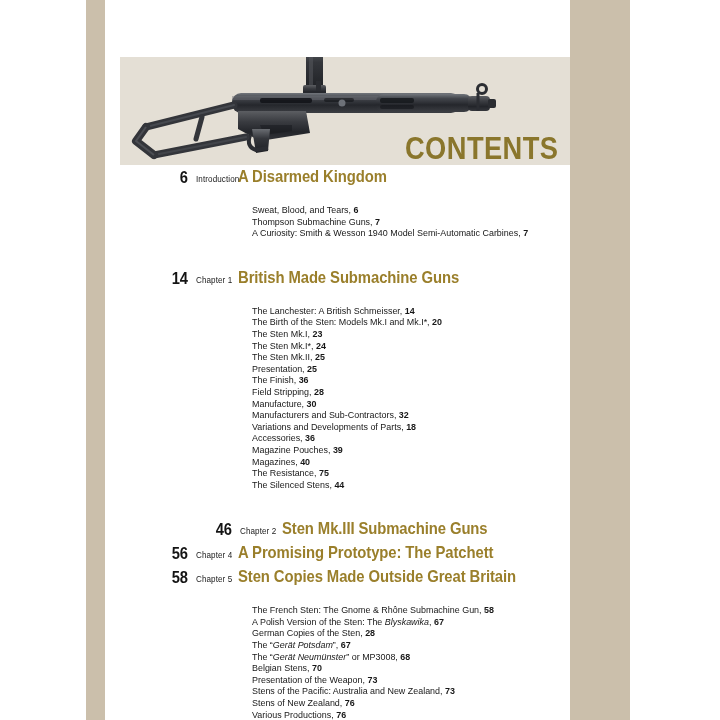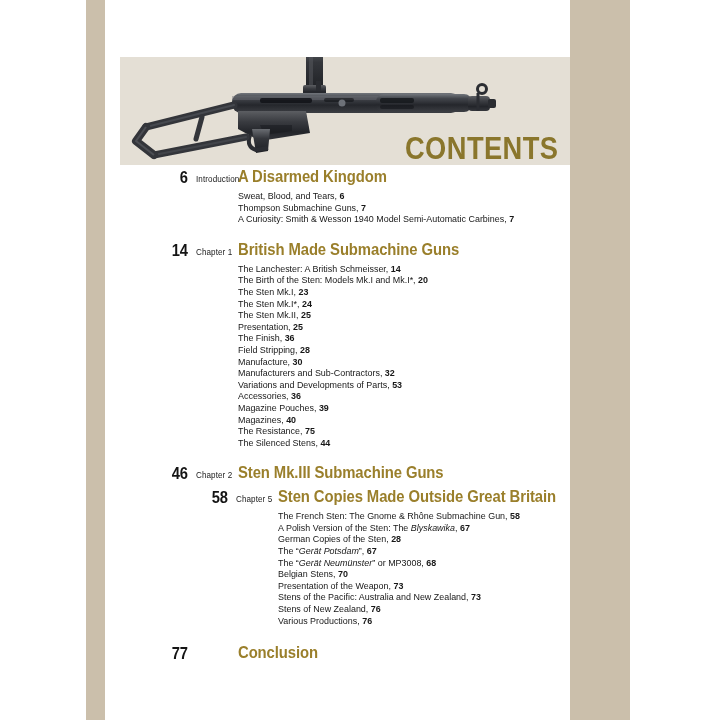--- a/index.html
+++ b/index.html
@@ -125,21 +125,21 @@
     font-size: 16.5px;
     font-weight: bold;
     color: #9a7f2b;
     letter-spacing: -0.1px;
     transform: scaleX(0.9);
     transform-origin: left top;
     white-space: nowrap;
   }
 
   .sublist {
-    margin: 0;
+    margin: 14px;
     padding: 0;
     list-style: none;
   }
 
   .subitem {
     position: relative;
     left: 238px;
     font-size: 9.3px;
     line-height: 11.6px;
     color: #171717;
@@ -152,24 +152,24 @@
     font-weight: bold;
   }
 
   .subitem i {
     font-style: italic;
   }
 
   
   .entry.intro       { padding-top: 0px;  }
   .entry.ch1         { padding-top: 14px; }
-  .entry.ch2         { padding-top: 14px; }
+  .entry.ch2         { padding-top: 14px; padding-left: 44px; }
   .entry.ch3         { padding-top: 9px;  }
   .entry.ch4         { padding-top: 2px;  }
-  .entry.ch5         { padding-top: 2px; padding-left: 40px;  }
+  .entry.ch5         { padding-top: 2px;  }
   .entry.conclusion  { padding-top: 16px; }
 
   .entry .sublist { padding-top: 2px; }
 </style>
 </head>
 <body>
 
 <div id="page">
 
   <div class="band"></div>
@@ -284,33 +284,40 @@
           <li class="subitem"><span>The Lanchester: A British Schmeisser,</span> <span class="pg">14</span></li>
           <li class="subitem"><span>The Birth of the Sten: Models Mk.I and Mk.I*,</span> <span class="pg">20</span></li>
           <li class="subitem"><span>The Sten Mk.I,</span> <span class="pg">23</span></li>
           <li class="subitem"><span>The Sten Mk.I*,</span> <span class="pg">24</span></li>
           <li class="subitem"><span>The Sten Mk.II,</span> <span class="pg">25</span></li>
           <li class="subitem"><span>Presentation,</span> <span class="pg">25</span></li>
           <li class="subitem"><span>The Finish,</span> <span class="pg">36</span></li>
           <li class="subitem"><span>Field Stripping,</span> <span class="pg">28</span></li>
           <li class="subitem"><span>Manufacture,</span> <span class="pg">30</span></li>
           <li class="subitem"><span>Manufacturers and Sub-Contractors,</span> <span class="pg">32</span></li>
-          <li class="subitem"><span>Variations and Developments of Parts,</span> <span class="pg">53</span></li>
+          <li class="subitem"><span>Variations and Developments of Parts,</span> <span class="pg">18</span></li>
           <li class="subitem"><span>Accessories,</span> <span class="pg">36</span></li>
           <li class="subitem"><span>Magazine Pouches,</span> <span class="pg">39</span></li>
           <li class="subitem"><span>Magazines,</span> <span class="pg">40</span></li>
           <li class="subitem"><span>The Resistance,</span> <span class="pg">75</span></li>
           <li class="subitem"><span>The Silenced Stens,</span> <span class="pg">44</span></li>
         </ul>
       </div>
       <div class="entry ch2">
         <div class="entry-head">
           <span class="e-page">46</span>
           <span class="e-label">Chapter 2</span>
           <span class="e-title">Sten Mk.III Submachine Guns</span>
+        </div>
+      </div>
+      <div class="entry ch4">
+        <div class="entry-head">
+          <span class="e-page">56</span>
+          <span class="e-label">Chapter 4</span>
+          <span class="e-title">A Promising Prototype: The Patchett</span>
         </div>
       </div>
       <div class="entry ch5">
         <div class="entry-head">
           <span class="e-page">58</span>
           <span class="e-label">Chapter 5</span>
           <span class="e-title">Sten Copies Made Outside Great Britain</span>
         </div>
         <ul class="sublist">
           <li class="subitem"><span>The French Sten: The Gnome &amp; Rhône Submachine Gun,</span> <span class="pg">58</span></li>

